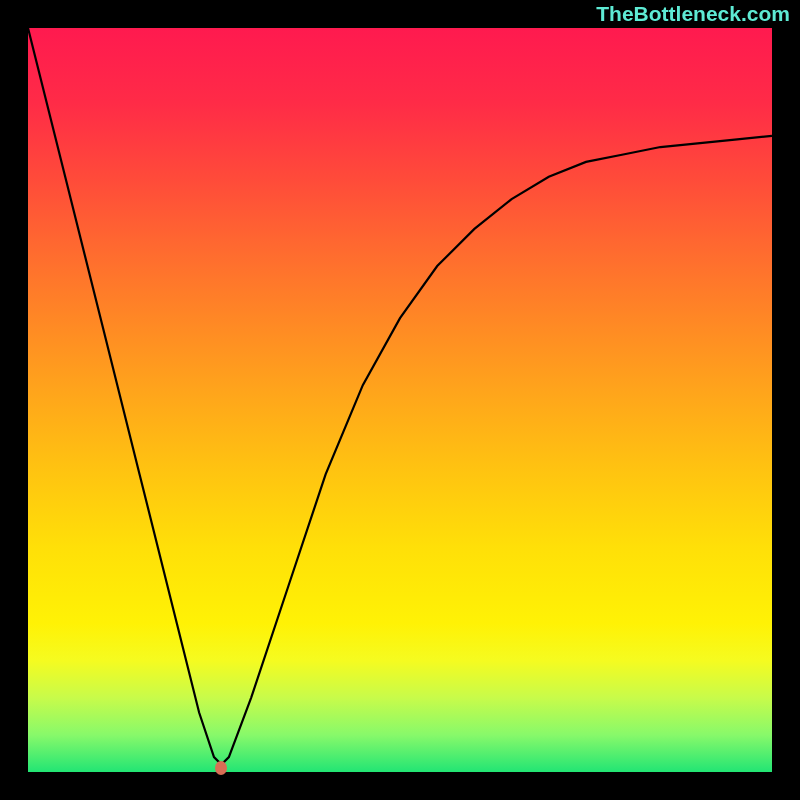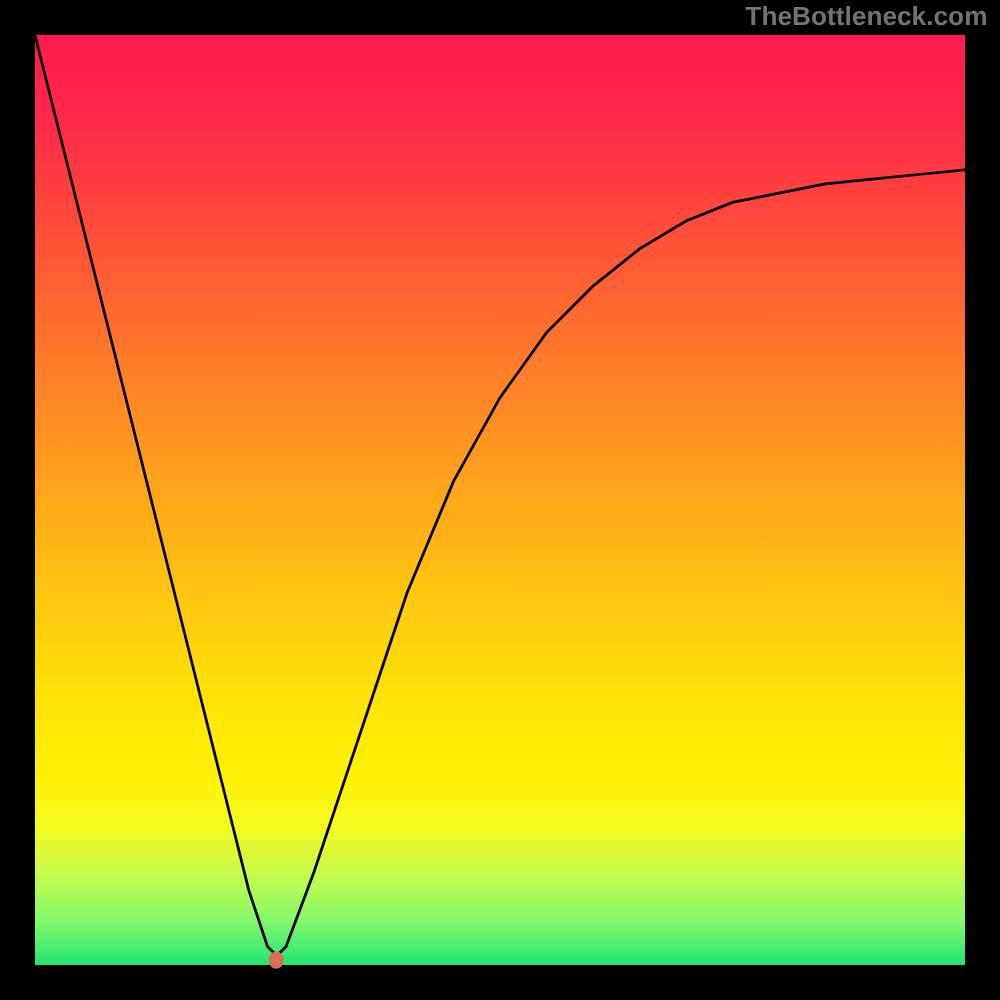--- a/index.html
+++ b/index.html
@@ -37,21 +37,21 @@
         #88f96a 95%,
         #22e574 100%
       );
     }
     .watermark {
       position: absolute;
       top: 2px;
       right: 10px;
       font-size: 21px;
       font-weight: bold;
-      color: #737373;
+      color: #5eead4;
       z-index: 10;
     }
     svg.curve-layer {
       position: absolute;
       left: 0;
       top: 0;
       width: 744px;
       height: 744px;
       pointer-events: none;
     }

